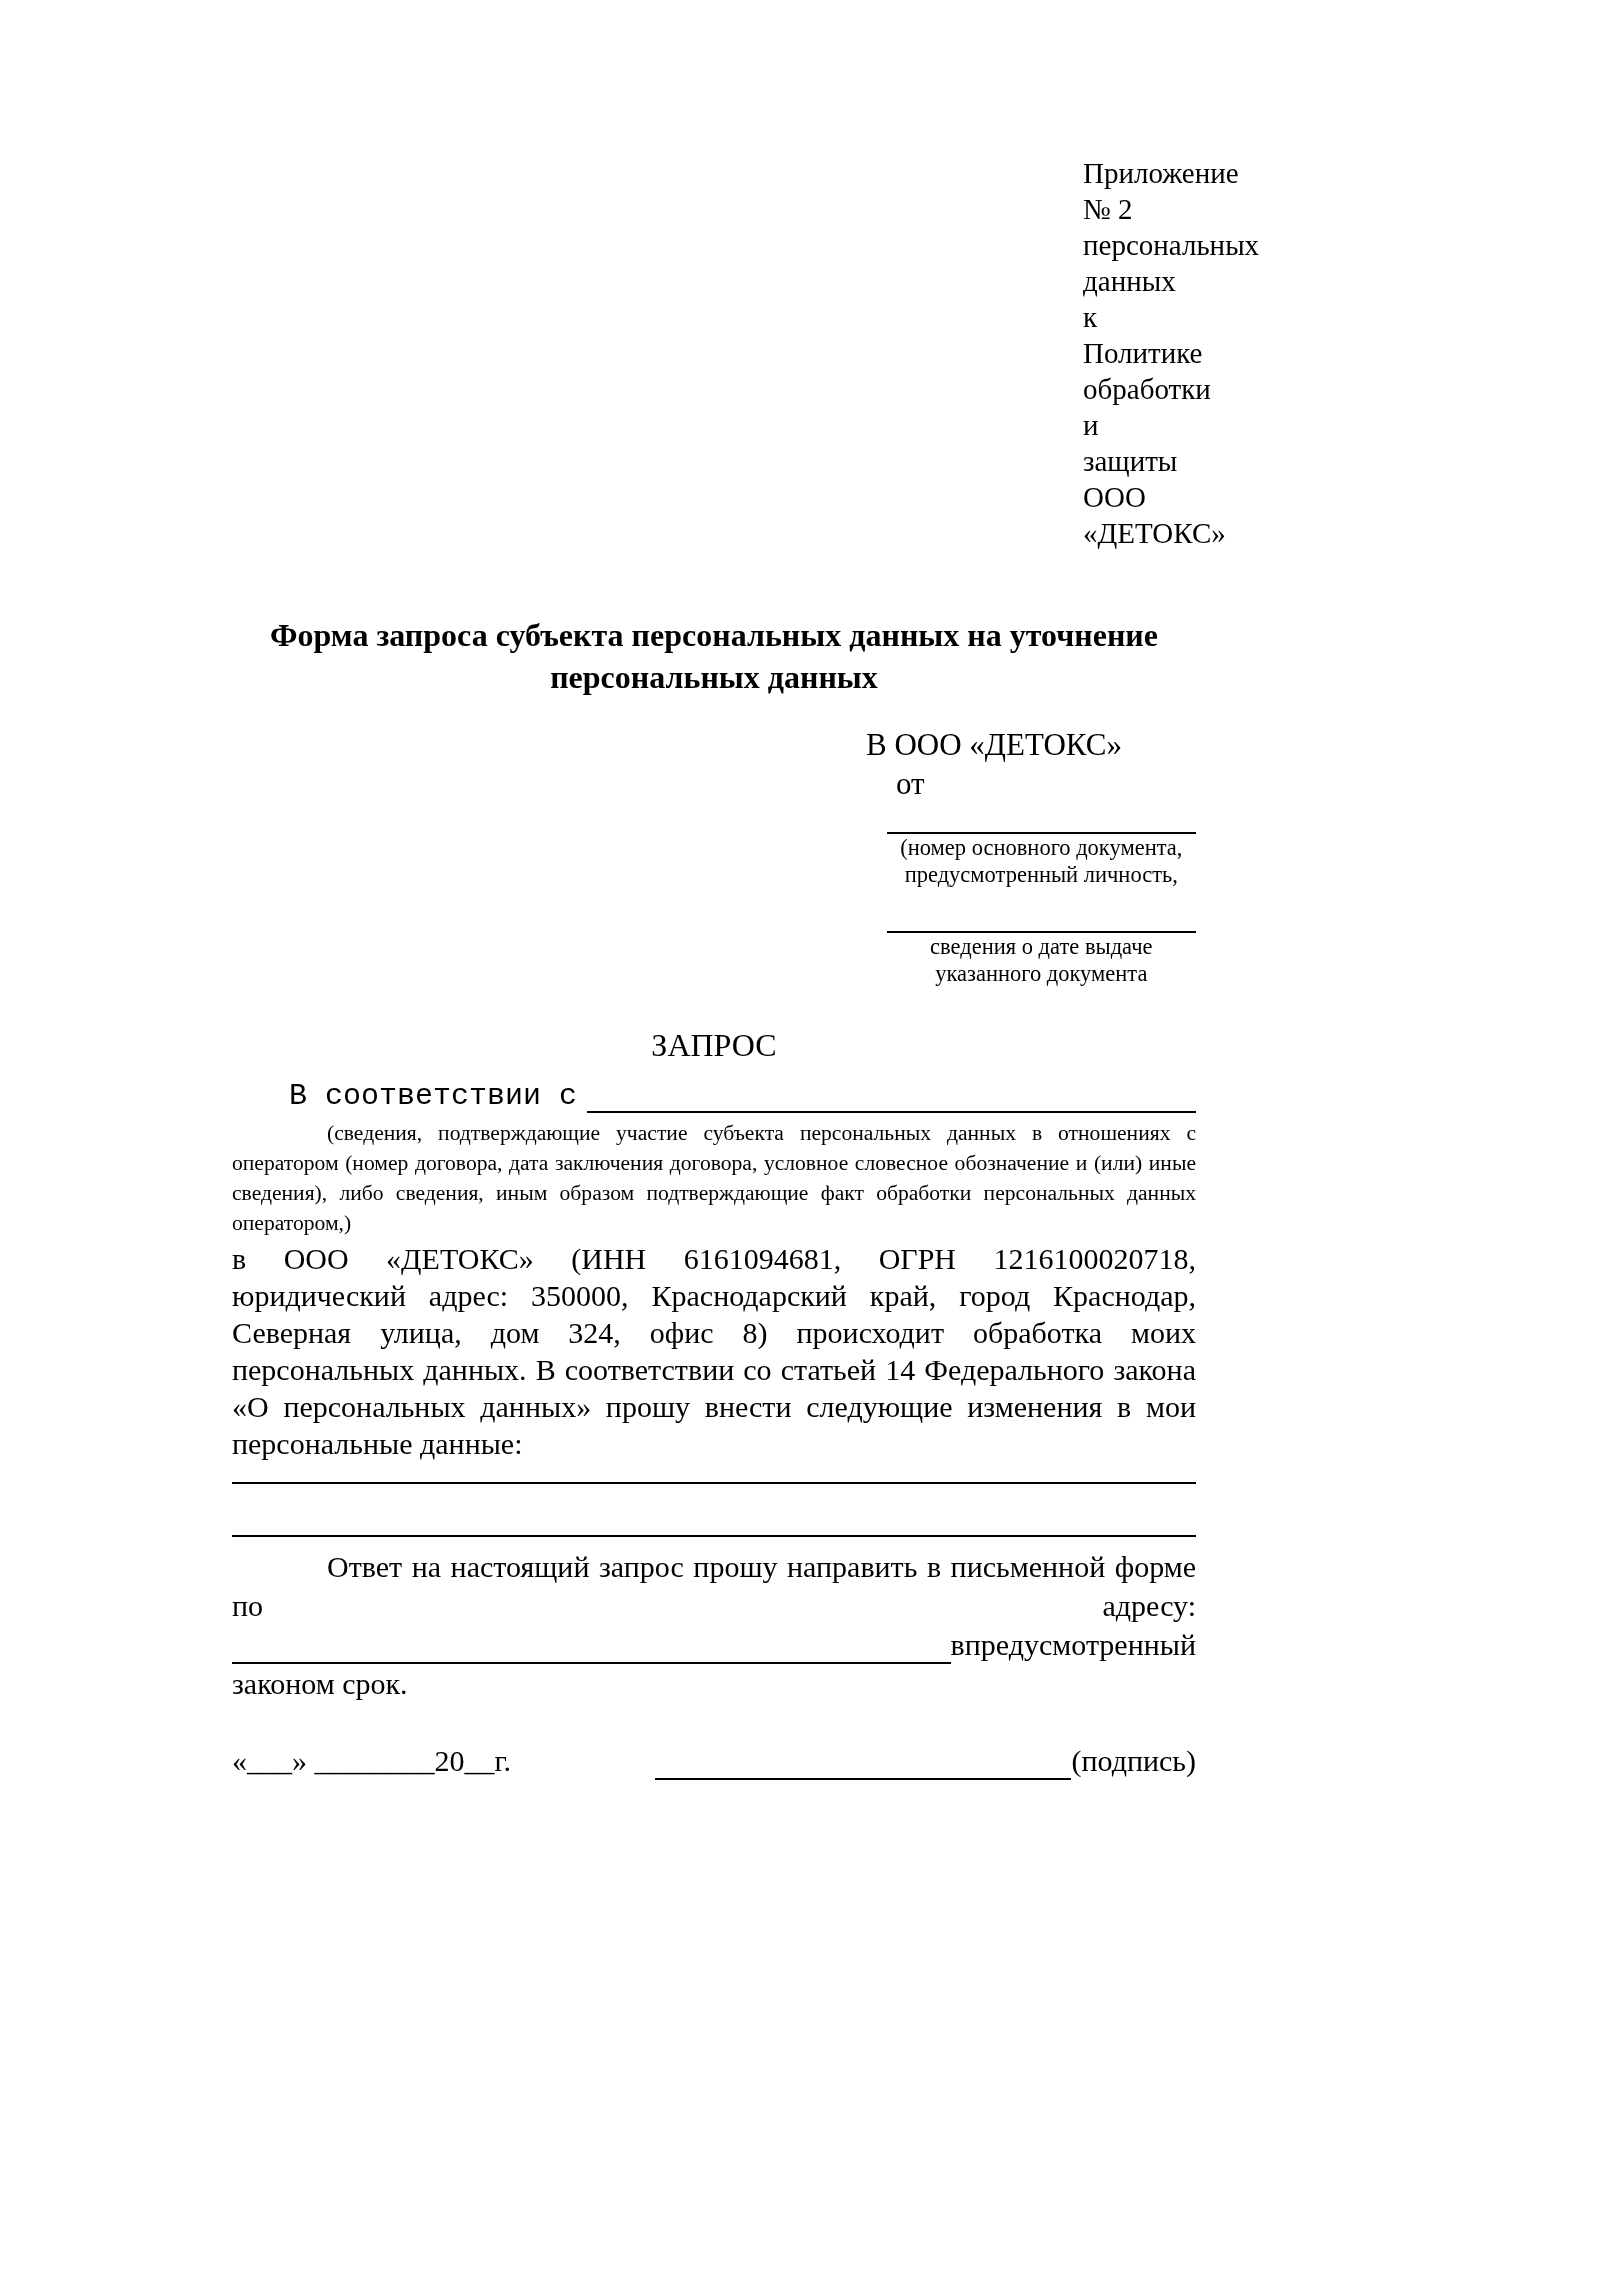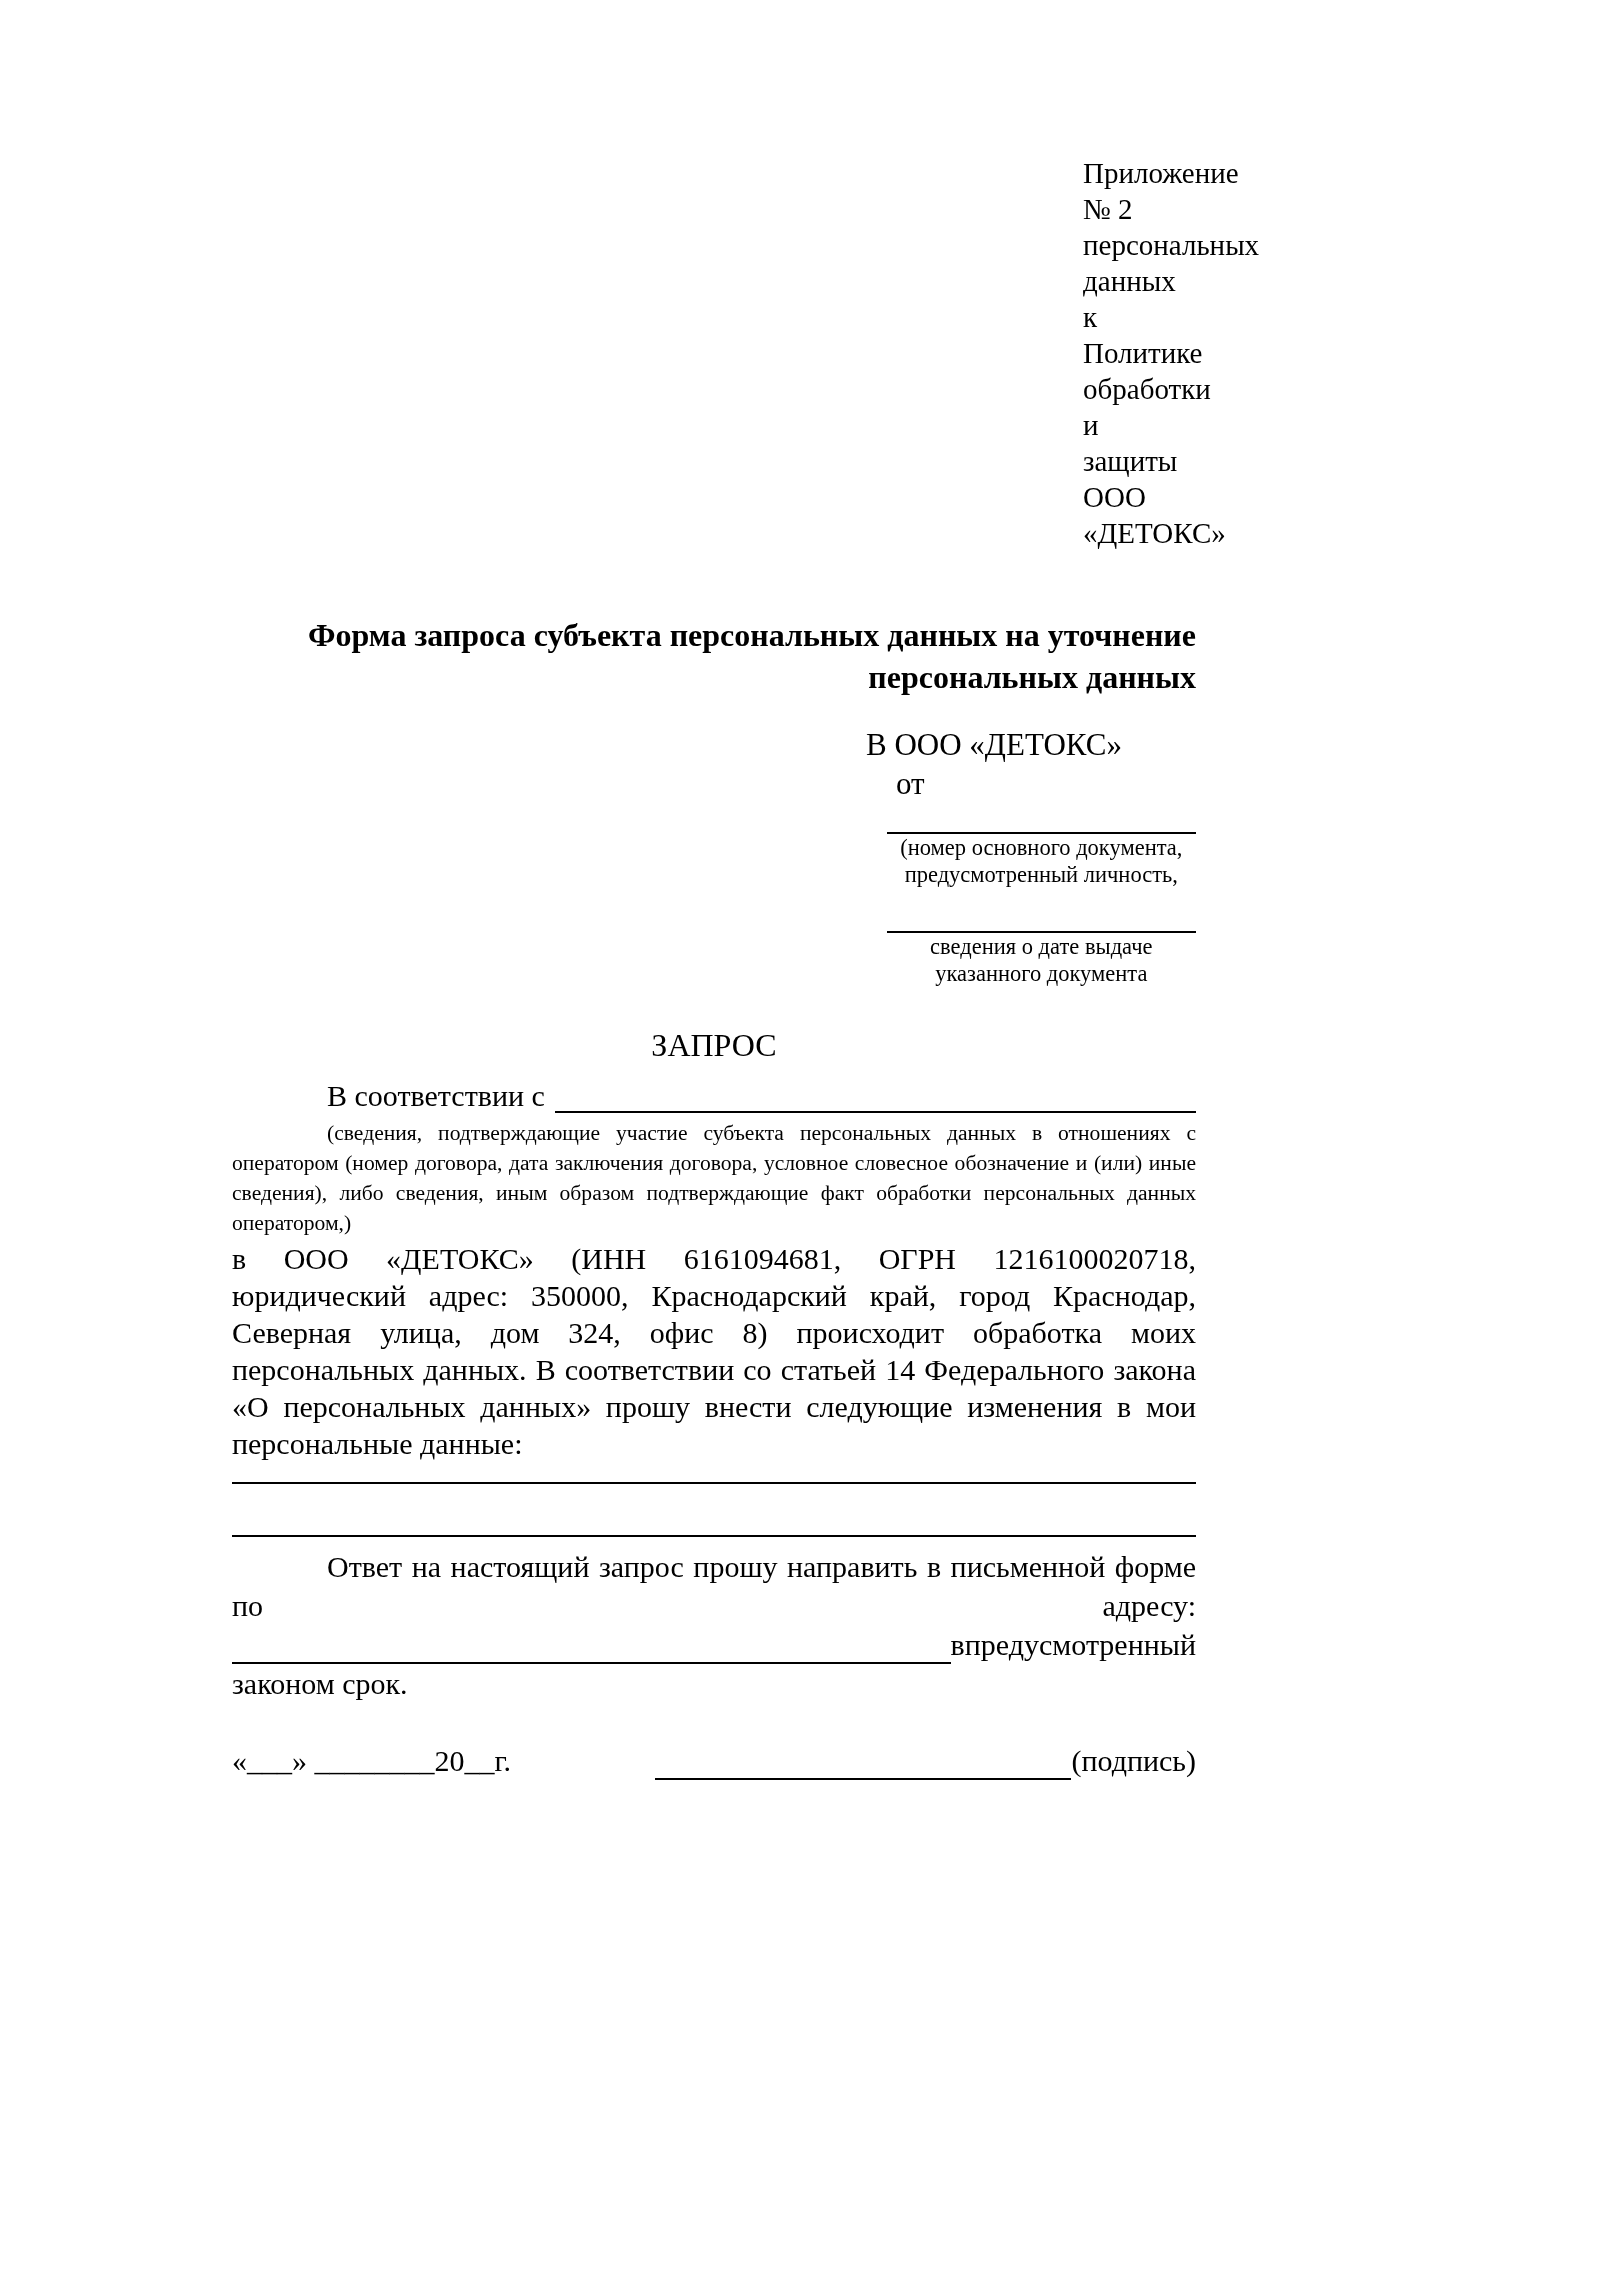--- a/index.html
+++ b/index.html
@@ -10,37 +10,37 @@
     box-sizing:border-box;
     padding:155px 117px 0 232px;
     font-family:"Liberation Serif","DejaVu Serif",serif;
     overflow:hidden;
   }
   
   .appendix{margin-left:851px;font-size:29px;line-height:36px;}
   
   .doc-title{
     font-weight:bold;font-size:32px;line-height:42px;
-    text-align:right;max-width:1127px;margin:63px auto 16px;
+    text-align:center;max-width:1127px;margin:63px auto 16px;
   }
   
   .addressee{margin-top:27px;margin-left:634px;}
   .addr-to{font-size:31px;line-height:39px;}
   .addr-from{font-size:31px;line-height:39px;margin-left:30px;}
   .addr-field{margin-left:20.6px;}
   .addr-line{border-bottom:2.9px solid #000;}
   .addr-line.h1{height:3.9px;}
   .addr-line.h2{height:29px;}
   .addr-line.h3{height:42px;}
   .addr-line.h4{height:32px;}
   .addr-caption{font-size:22.5px;line-height:27.4px;text-align:center;}
   
   .request-heading{margin-top:37px;font-size:32px;line-height:41px;text-align:center;}
   .basis-row{display:flex;align-items:flex-end;margin-top:3.9px;height:43px;font-size:30px;}
-  .basis-prefix{margin-left:95px;white-space:nowrap;}
+  .basis-prefix{margin-left:57px;white-space:nowrap;font-family:Liberation Mono, monospace;}
   .basis-fill{flex:1;border-bottom:2.9px solid #000;height:35px;margin-left:9.8px;}
   .footnote{margin-top:5.9px;font-size:21.6px;line-height:30px;text-align:justify;text-indent:95px;}
   .body-par{margin-top:2px;font-size:30px;line-height:37px;text-align:justify;}
   .changes-line{border-bottom:2.9px solid #000;}
   .changes-line.c1{height:19.6px;}
   .changes-line.c2{height:51px;}
   .reply-par{
     margin-top:9.8px;font-size:30px;line-height:39px;
     text-indent:95px;text-align:justify;text-align-last:justify;
   }

